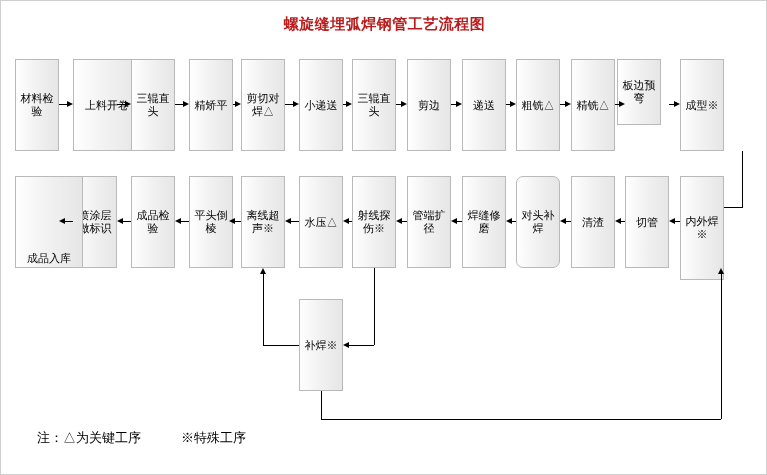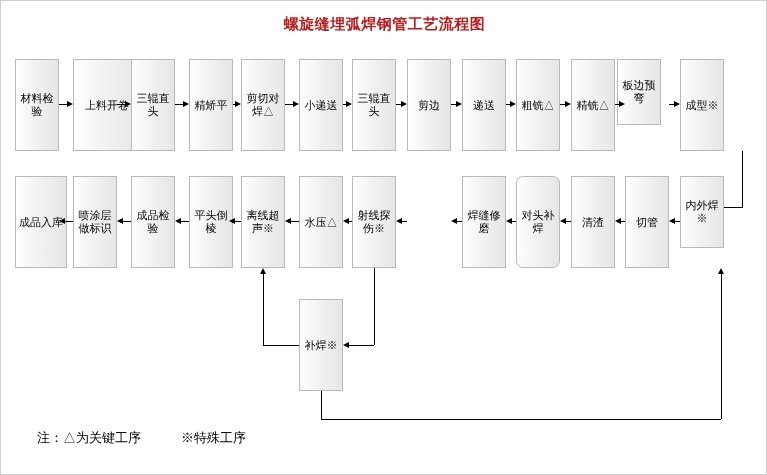--- a/index.html
+++ b/index.html
@@ -164,54 +164,57 @@
   <div class="head right" style="left:564px; top:100px;"></div>
   <div class="arrow h" style="left:614px; top:103px; width:4px;"></div>
   <div class="head right" style="left:618px; top:100px;"></div>
   <div class="arrow h" style="left:668px; top:103px; width:5px;"></div>
   <div class="head right" style="left:673px; top:100px;"></div>
 
   <div class="arrow v" style="left:741px; top:150px; height:56px;"></div>
   <div class="arrow h" style="left:723px; top:206px; width:19px;"></div>
   <div class="head left" style="left:717px; top:203px;"></div>
 
-  <div class="node" style="left:679px; top:175px; width:44px; height:72px;">
+  <div class="node" style="left:679px; top:175px; width:44px; height:104px;">
     <span>内外焊※</span>
   </div>
   <div class="node" style="left:624px; top:175px; width:44px; height:92px;">
     <span>切管</span>
   </div>
   <div class="node" style="left:570px; top:175px; width:44px; height:92px;">
     <span>清渣</span>
   </div>
   <div class="node" style="left:515px; top:175px; width:44px; height:92px;border-radius:7px;">
     <span>对头补焊</span>
   </div>
   <div class="node" style="left:461px; top:175px; width:44px; height:92px;">
     <span>焊缝修磨</span>
   </div>
+  <div class="node" style="left:406px; top:175px; width:44px; height:92px;">
+    <span>管端扩径</span>
+  </div>
   <div class="node" style="left:351px; top:175px; width:44px; height:92px;">
     <span>射线探伤※</span>
   </div>
   <div class="node" style="left:298px; top:175px; width:44px; height:92px;">
     <span>水压△</span>
   </div>
   <div class="node" style="left:240px; top:175px; width:44px; height:92px;">
     <span>离线超声※</span>
   </div>
   <div class="node" style="left:188px; top:175px; width:44px; height:92px;">
     <span>平头倒棱</span>
   </div>
   <div class="node" style="left:130px; top:175px; width:44px; height:92px;">
     <span>成品检验</span>
   </div>
   <div class="node" style="left:72px; top:175px; width:44px; height:92px;">
     <span>喷涂层做标识</span>
   </div>
-  <div class="node" style="left:14px; top:175px; width:52px; height:92px;">
+  <div class="node" style="left:14px; top:175px; width:68px; height:92px;align-items:flex-end;">
     <span>成品入库</span>
   </div>
 
   <div class="arrow h" style="left:674px; top:220px; width:5px;"></div>
   <div class="head left" style="left:668px; top:217px;"></div>
   <div class="arrow h" style="left:620px; top:220px; width:4px;"></div>
   <div class="head left" style="left:614px; top:217px;"></div>
   <div class="arrow h" style="left:565px; top:220px; width:5px;"></div>
   <div class="head left" style="left:559px; top:217px;"></div>
   <div class="arrow h" style="left:511px; top:220px; width:4px;"></div>

